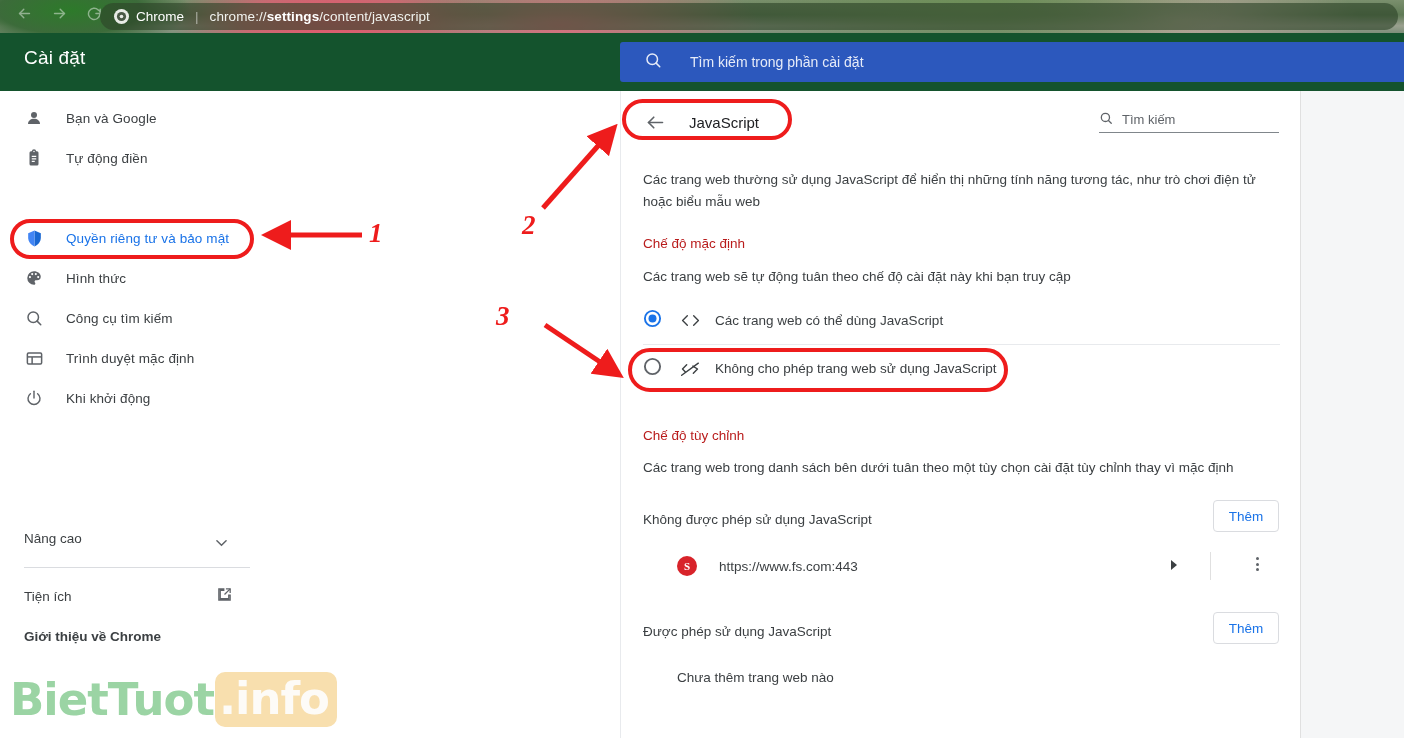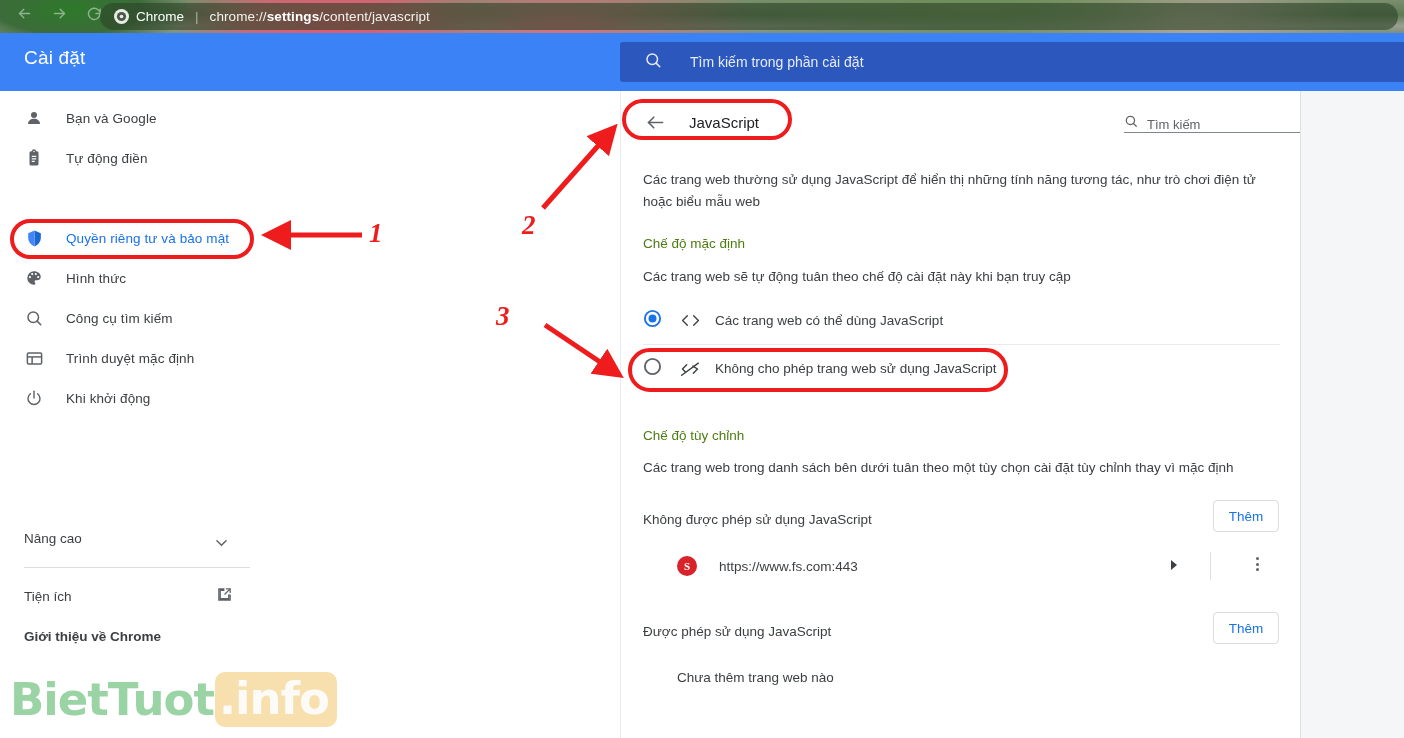--- a/index.html
+++ b/index.html
@@ -47,21 +47,21 @@
     display: flex; align-items: center; justify-content: center;
   }
   .omni-label { color: #fff; font-size: 13.5px; }
   .omni-sep { color: rgba(255,255,255,.5); margin: 0 11px; font-weight: 300; }
   .omni-url { color: #f1f3ef; font-size: 13.5px; letter-spacing: .1px; }
   .omni-url b { font-weight: 700; color: #fff; }
 
   
   .settings-header {
     position: absolute; left: 0; top: 33px; width: 1404px; height: 58px;
-    background: #3b82f6;
+    background: #14532d;
   }
   .settings-title {
     position: absolute; left: 24px; top: 14px;
     color: #fff; font-size: 19px; letter-spacing: .2px;
   }
   .header-search {
     position: absolute; left: 620px; top: 9px; width: 788px; height: 40px;
     background: #2c58bd;
     border-radius: 3px;
     display: flex; align-items: center;
@@ -134,34 +134,34 @@
     position: absolute; left: 0; top: 6px; width: 681px; height: 50px;
     display: flex; align-items: center;
   }
   .back-btn {
     margin-left: 22px; width: 24px; height: 24px;
     display: flex; align-items: center; justify-content: center;
     color: #5f6368; cursor: pointer;
   }
   .sub-title { margin-left: 22px; font-size: 15px; color: #202124; }
   .inline-search {
-    position: absolute; left: 503px; top: 16px; width: 180px; height: 26px;
-    display: flex; align-items: flex-end;
+    position: absolute; left: 478px; top: 16px; width: 180px; height: 26px;
+    display: flex; align-items: center;
     border-bottom: 1px solid #80868b;
   }
   .inline-search .mag { color: #5f6368; margin-right: 9px; }
   .inline-search .ph { color: #5f6368; font-size: 13px; }
 
   .desc {
     position: absolute; left: 22px; top: 78px; width: 645px;
     font-size: 13.5px; color: #3c4043; line-height: 22px;
   }
   .sec-title {
     position: absolute; left: 22px;
-    font-size: 13.5px; color: #4d7c0f;
+    font-size: 13.5px; color: #b91c1c;
   }
   .sec-sub {
     position: absolute; left: 22px;
     font-size: 13.5px; color: #3c4043;
   }
 
   .radio-row {
     position: absolute; left: 0; width: 681px; height: 47px;
     display: flex; align-items: center; cursor: pointer;
   }

